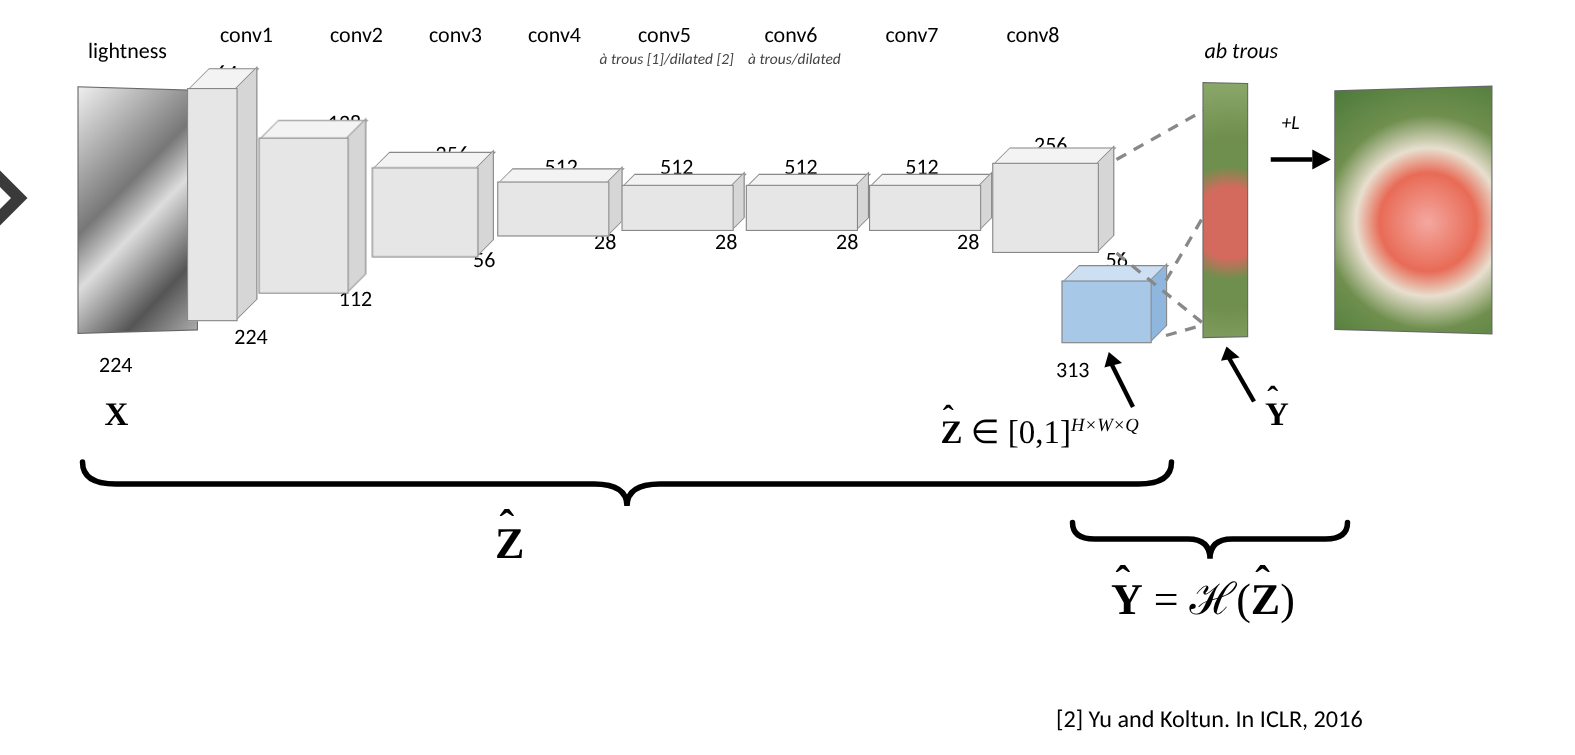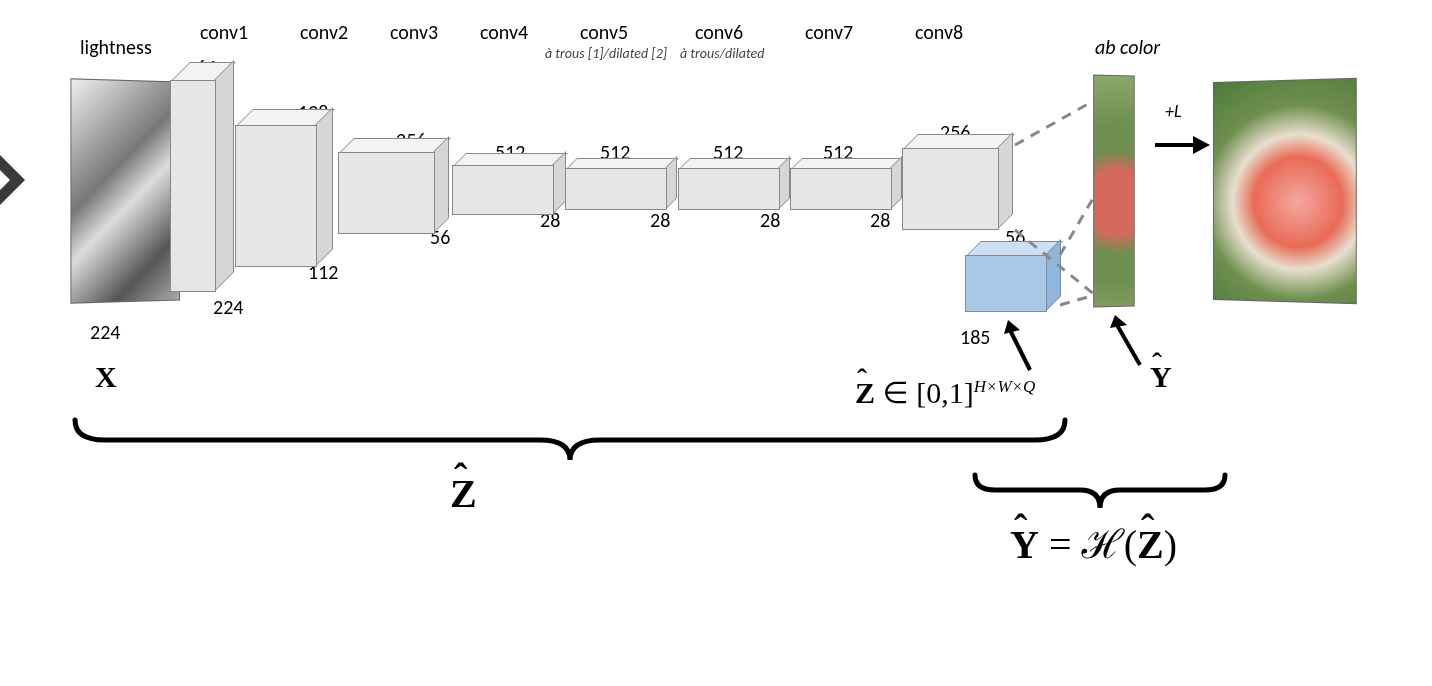--- a/index.html
+++ b/index.html
@@ -39,41 +39,41 @@
 <span class="lbl" style="left:200px;top:20px">conv1</span>
 <span class="lbl" style="left:300px;top:20px">conv2</span>
 <span class="lbl" style="left:390px;top:20px">conv3</span>
 <span class="lbl" style="left:480px;top:20px">conv4</span>
 <span class="lbl" style="left:580px;top:20px">conv5</span>
 <span class="sub" style="left:545px;top:45px">à trous [1]/dilated [2]</span>
 <span class="lbl" style="left:695px;top:20px">conv6</span>
 <span class="sub" style="left:680px;top:45px">à trous/dilated</span>
 <span class="lbl" style="left:805px;top:20px">conv7</span>
 <span class="lbl" style="left:915px;top:20px">conv8</span>
-<span class="lbl" style="left:1095px;top:35px;font-style:italic">ab color</span>
+<span class="lbl" style="left:1095px;top:35px;font-style:italic">ab trous</span>
 
 <span class="num" style="left:196px;top:55px">64</span>
 <span class="num" style="left:298px;top:100px">128</span>
 <span class="num" style="left:396px;top:128px">256</span>
 <span class="num" style="left:495px;top:140px">512</span>
 <span class="num" style="left:600px;top:140px">512</span>
 <span class="num" style="left:713px;top:140px">512</span>
 <span class="num" style="left:823px;top:140px">512</span>
 <span class="num" style="left:940px;top:120px">256</span>
 
 <span class="num" style="left:90px;top:320px">224</span>
 <span class="num" style="left:213px;top:295px">224</span>
 <span class="num" style="left:308px;top:260px">112</span>
 <span class="num" style="left:430px;top:225px">56</span>
 <span class="num" style="left:540px;top:208px">28</span>
 <span class="num" style="left:650px;top:208px">28</span>
 <span class="num" style="left:760px;top:208px">28</span>
 <span class="num" style="left:870px;top:208px">28</span>
 <span class="num" style="left:1005px;top:225px">56</span>
-<span class="num" style="left:960px;top:325px">185</span>
+<span class="num" style="left:960px;top:325px">313</span>
 
 <div class="tile grayimg" style="left:70px;top:80px;width:110px;height:220px;transform:perspective(800px) rotateY(12deg)"></div>
 
 <div class="block" style="left:170px;top:80px">
   <div class="top" style="left:0;top:-18px;width:44px;height:18px"></div>
   <div class="side" style="left:44px;top:0;width:18px;height:210px"></div>
   <div class="front" style="left:0;top:0;width:44px;height:210px"></div>
 </div>
 
 <div class="block" style="left:235px;top:125px">
@@ -167,14 +167,15 @@
 </span>
 
 <svg style="position:absolute;left:970px;top:470px" width="260" height="50">
   <path d="M5 5 Q5 20 25 20 L110 20 Q130 20 130 38 Q130 20 150 20 L235 20 Q255 20 255 5" stroke="#000" stroke-width="5" fill="none" stroke-linecap="round"></path>
 </svg>
 <span class="bigeq" style="left:1010px;top:515px">
   <span style="position:relative;display:inline-block;font-weight:bold">Y<span style="position:absolute;left:4px;top:-16px">ˆ</span></span>
   <span> = ℋ(</span><span style="position:relative;display:inline-block;font-weight:bold">Z<span style="position:absolute;left:4px;top:-16px">ˆ</span></span><span>)</span>
 </span>
 
+<span class="ref" style="left:960px;top:640px">[2] Yu and Koltun. In ICLR, 2016</span>
 
 </div>
 
 </body></html>

